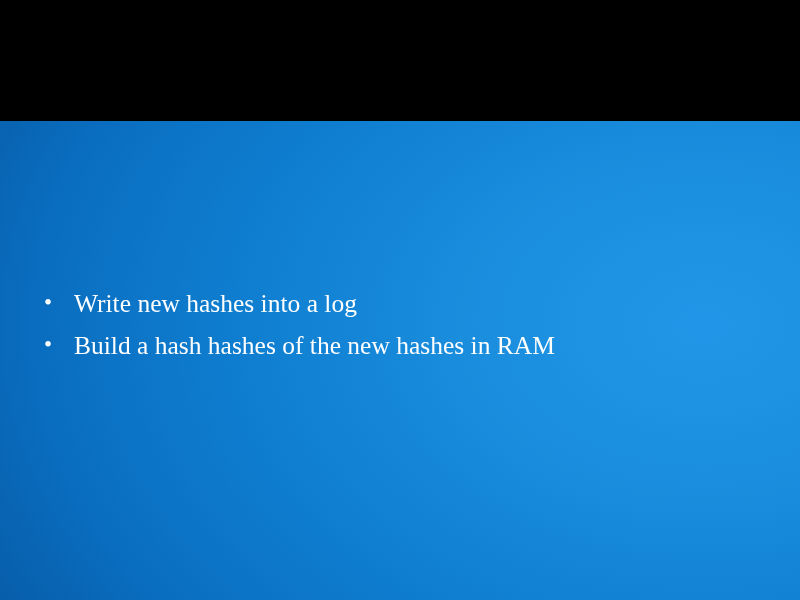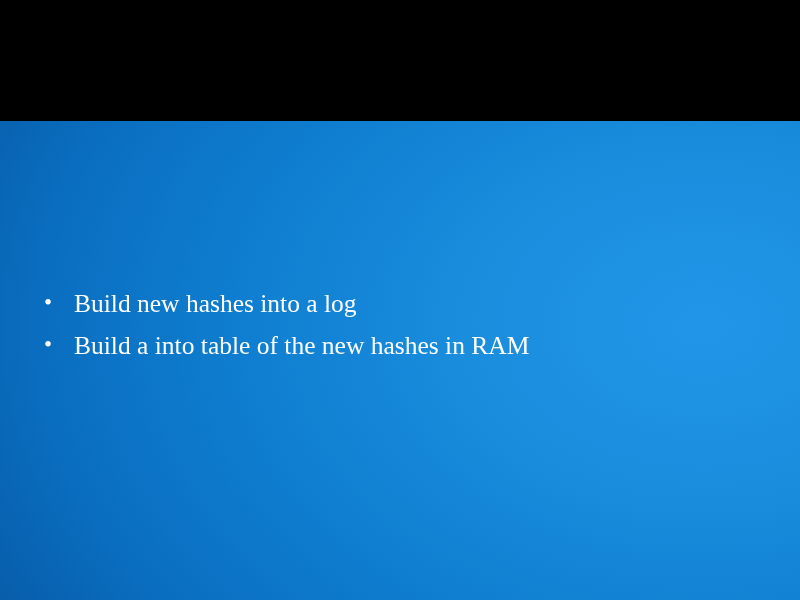--- a/index.html
+++ b/index.html
@@ -81,20 +81,20 @@
 
 <div class="slide">
   <div class="slide-body"></div>
 
   <div class="title-band"></div>
   <div class="slide-title">Stage 1</div>
 
   <div class="bullets">
     <div class="bullet">
       <span class="bullet-dot">•</span>
-      <span class="bullet-text">Build new hashes into a log</span>
+      <span class="bullet-text">Write new hashes into a log</span>
     </div>
     <div class="bullet">
       <span class="bullet-dot">•</span>
-      <span class="bullet-text">Build a into table of the new hashes in RAM</span>
+      <span class="bullet-text">Build a hash hashes of the new hashes in RAM</span>
     </div>
   </div>
 </div>
 
 </body></html>

